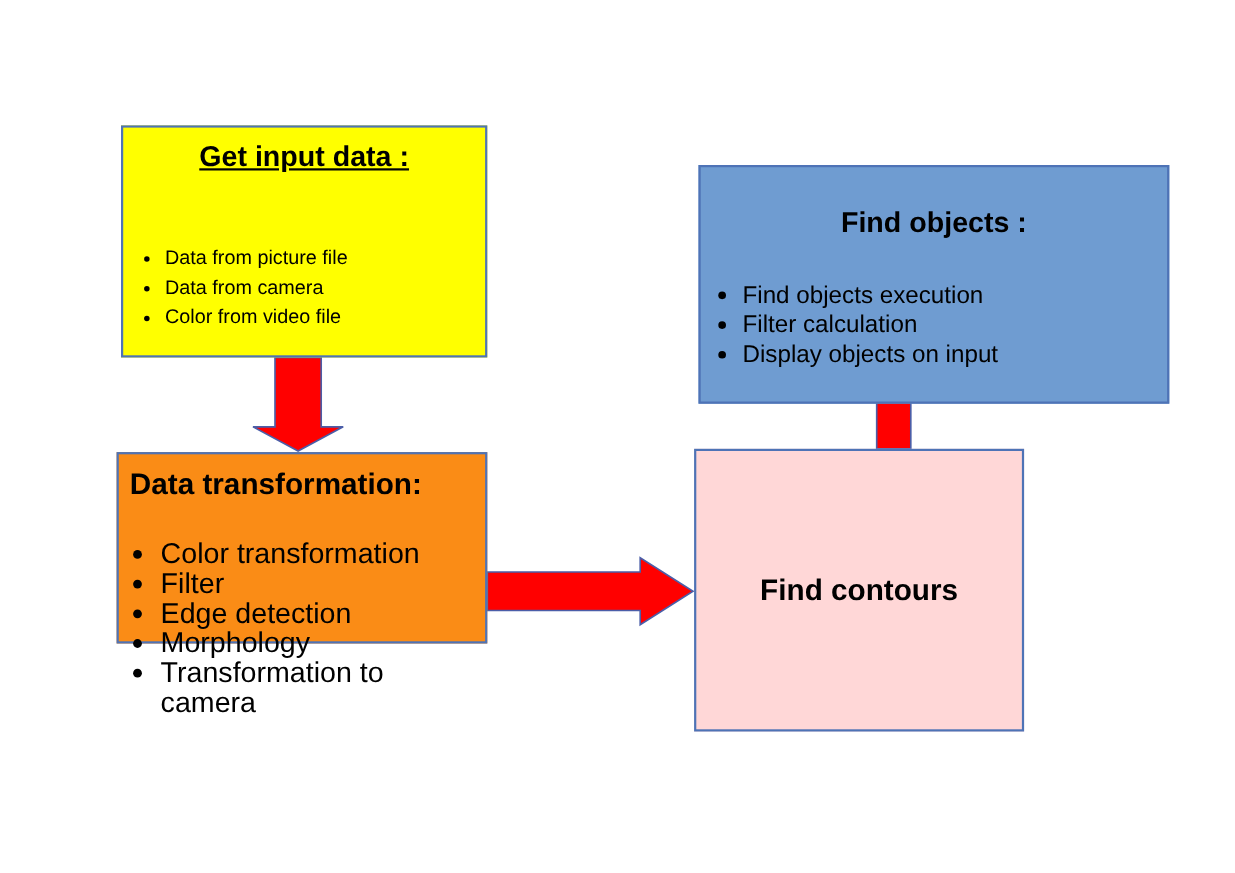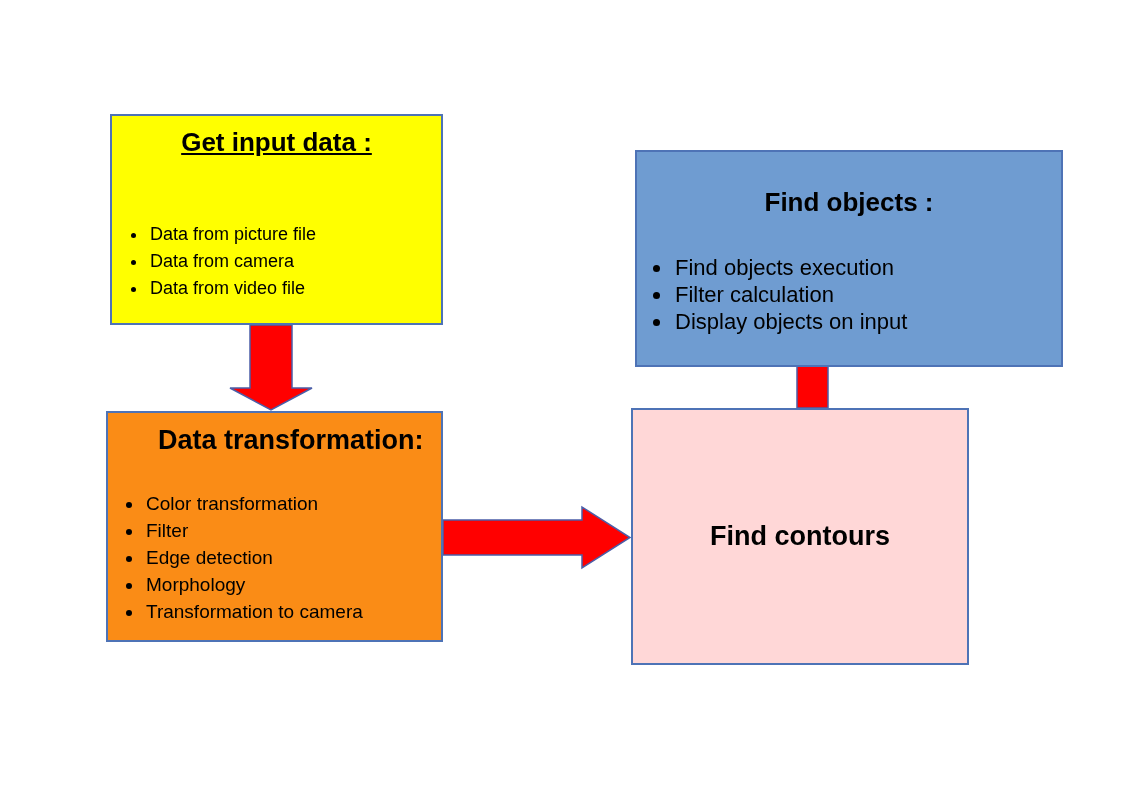--- a/index.html
+++ b/index.html
@@ -39,32 +39,32 @@
     line-height: 27px;
   }
   .bullets li { padding-left: 2px; }
 
   
   .box-input { left: 110px; top: 114px; width: 333px; height: 211px; }
   .box-input .box-title { margin-top: 12px; text-decoration: underline; }
   .box-input .bullets { top: 105px; font-size: 18px; }
 
   
-  .box-transform { left: 106px; top: 411px; width: 337px; height: 231px; padding-left: 40px; }
+  .box-transform { left: 106px; top: 411px; width: 337px; height: 174px; }
   .box-transform .box-title { margin-top: 12px; padding-left: 10px; font-size: 27px; text-align: left; }
-  .box-transform .bullets { top: 77px; font-size: 19px; }
+  .box-transform .bullets { top: 77px; font-size: 26px; }
 
   
   .box-objects { left: 635px; top: 105px; width: 428px; height: 217px; margin-top: 45px; }
   .box-objects .box-title { margin-top: 36px; }
   .box-objects .bullets { top: 102px; font-size: 22px; }
 
   
   .box-contours {
-    left: 631px; top: 408px; width: 338px; height: 257px;
+    left: 631px; top: 408px; width: 300px; height: 257px;
     display: flex; align-items: center; justify-content: center;
   }
   .box-contours .box-title { font-size: 27px; margin: 0; }
 
   .arrow-layer {
     position: absolute;
     left: 0; top: 0;
     width: 1123px; height: 794px;
     pointer-events: none;
   }
@@ -83,21 +83,21 @@
     <polygon points="250,325 292,325 292,388 312,388 271,410 230,388 250,388" fill="#ff0000"></polygon>
     <polygon points="443,520 582,520 582,507 630,537.5 582,568 582,555 443,555" fill="#ff0000"></polygon>
     <polygon points="813,322 843,340 828,340 828,408 797,408 797,340 783,340" fill="#ff0000"></polygon>
   </svg>
 
   <div class="box box-input" style="background-color: rgb(255, 255, 0);">
     <div class="box-title centered-title">Get input data :</div>
     <ul class="bullets">
       <li><span>Data from picture file</span></li>
       <li><span>Data from camera</span></li>
-      <li><span>Data from video file</span></li>
+      <li><span>Color from video file</span></li>
     </ul>
   </div>
 
   <div class="box box-transform" style="background-color: rgb(250, 140, 22);">
     <div class="box-title">Data transformation:</div>
     <ul class="bullets">
       <li><span>Color transformation</span></li>
       <li><span>Filter</span></li>
       <li><span>Edge detection</span></li>
       <li><span>Morphology</span></li>

